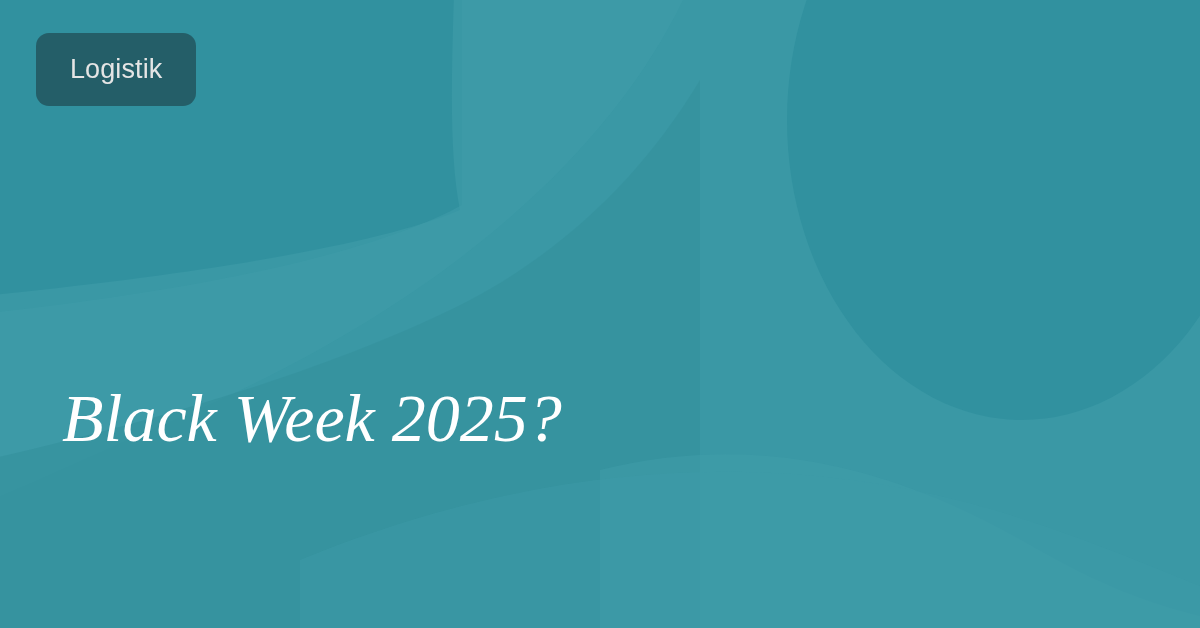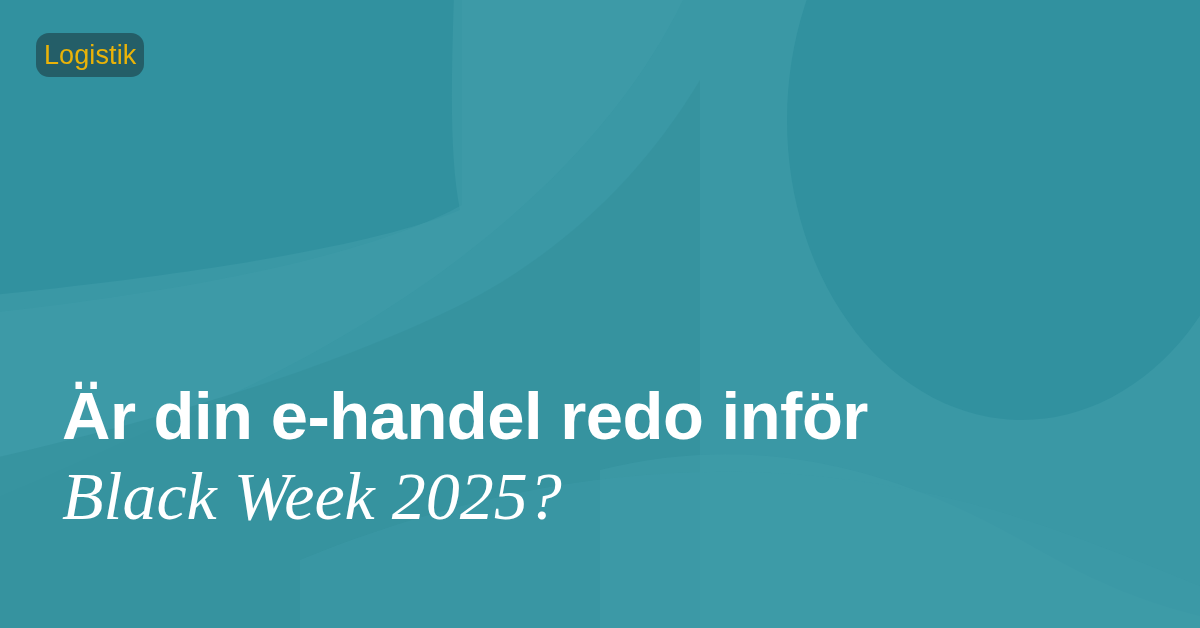--- a/index.html
+++ b/index.html
@@ -34,26 +34,26 @@
     display: flex;
     flex-direction: row;
     align-items: center;
     gap: 27px;
     z-index: 5;
   }
   .pill {
     display: inline-flex;
     align-items: center;
     justify-content: center;
-    height: 44px;
+    height: 73px;
     box-sizing: border-box;
-    padding: 0 8px;
+    padding: 0 34px;
     border-radius: 13px;
     background: #245e68;
-    color: #eab308;
+    color: #e5e5e5;
     font-family: "Liberation Sans", sans-serif;
     font-size: 27px;
     font-weight: 400;
     line-height: 1;
     letter-spacing: 0.1px;
     white-space: nowrap;
     user-select: none;
   }
 
   
@@ -111,17 +111,16 @@
 
       <path d="M 300 560 C 520 470 760 440 1000 512 C 1110 546 1180 580 1260 610 L 1260 688 L 300 688 Z" fill="#3d9ba8" opacity="0.45"></path>
     </g>
   </svg>
 
   <div class="tags">
     <span class="pill">Logistik</span>
   </div>
 
   <h1 class="headline">
-    <span class="headline-line line-sans">Är din e-handel redo inför</span>
     <span class="headline-line line-serif">Black Week 2025?</span>
   </h1>
 
 </div>
 
 </body></html>

